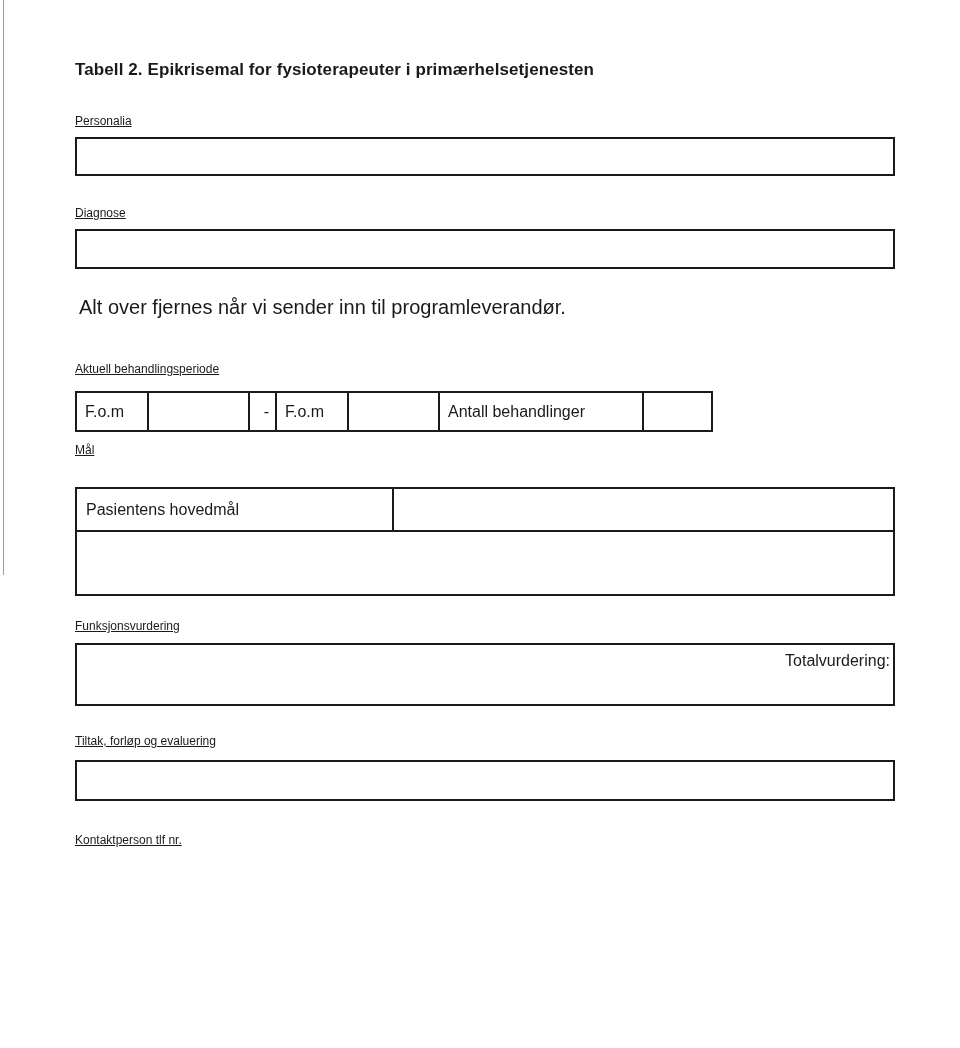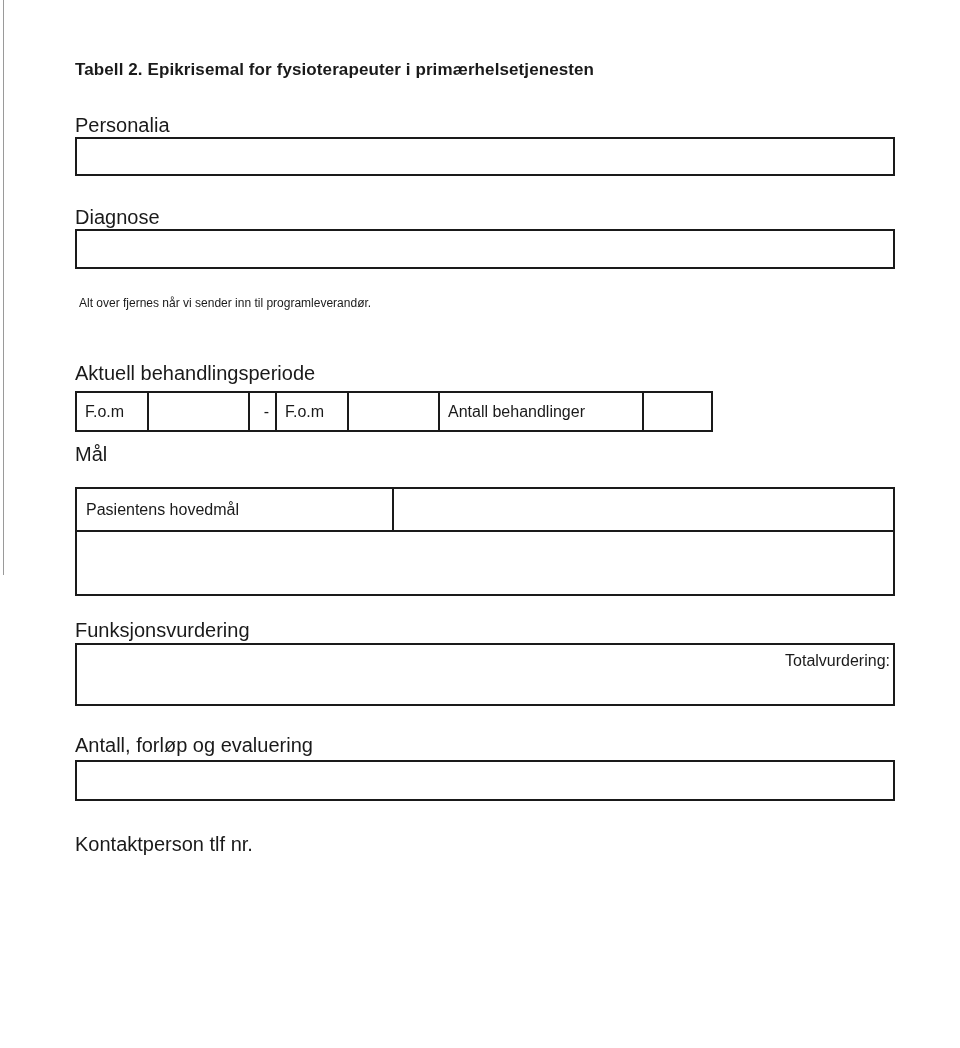--- a/index.html
+++ b/index.html
@@ -28,28 +28,29 @@
     left: 75px;
     top: 60px;
     font-size: 17px;
     font-weight: bold;
     letter-spacing: 0.1px;
     white-space: nowrap;
   }
   .label {
     position: absolute;
     left: 75px;
-    font-size: 20px;
+    font-size: 12px;
     white-space: nowrap;
+    text-decoration: underline;
   }
   .note {
     position: absolute;
     left: 79px;
     top: 296px;
-    font-size: 12px;
+    font-size: 20px;
     white-space: nowrap;
   }
   .field-box {
     position: absolute;
     left: 75px;
     width: 820px;
     border: 2px solid #1a1a1a;
     background: #ffffff;
     font-size: 16px;
   }
@@ -159,19 +160,19 @@
     <div class="goal-row r2">
       <div class="g-value"></div>
     </div>
   </div>
 
   <div class="label t-funk-label">Funksjonsvurdering</div>
   <div class="field-box padded t-funk-box">
     <div>Totalvurdering:</div>
   </div>
 
-  <div class="label t-tiltak-label">Antall, forløp og evaluering</div>
+  <div class="label t-tiltak-label">Tiltak, forløp og evaluering</div>
   <div class="field-box vcenter t-tiltak-box"></div>
 
   <div class="label t-kontakt-label">Kontaktperson tlf nr.</div>
 
 
 </div>
 
 </body></html>

